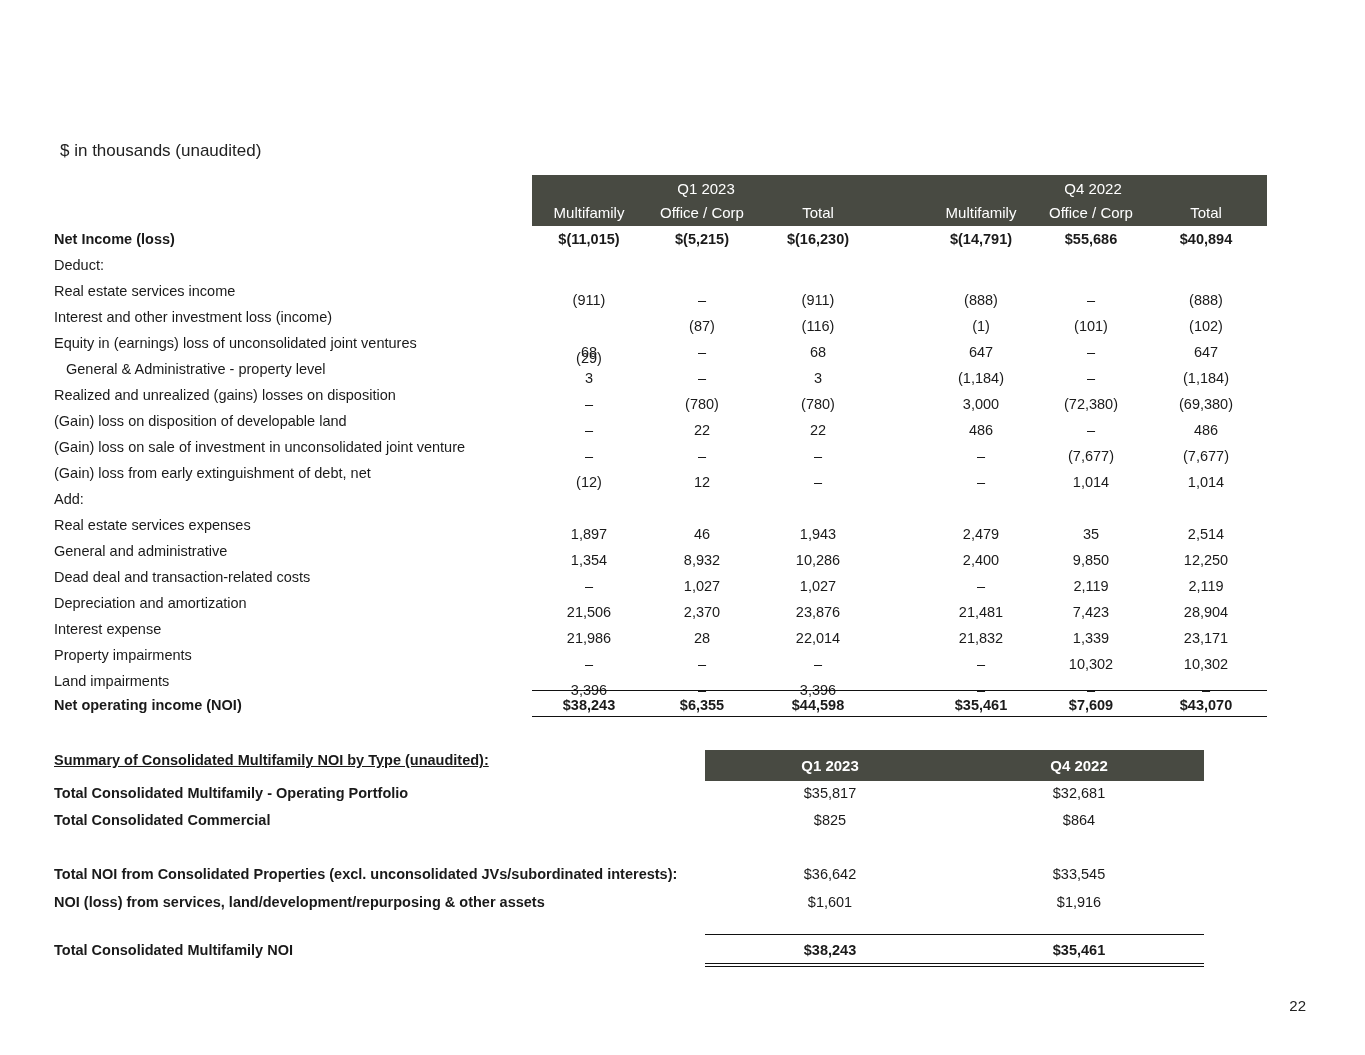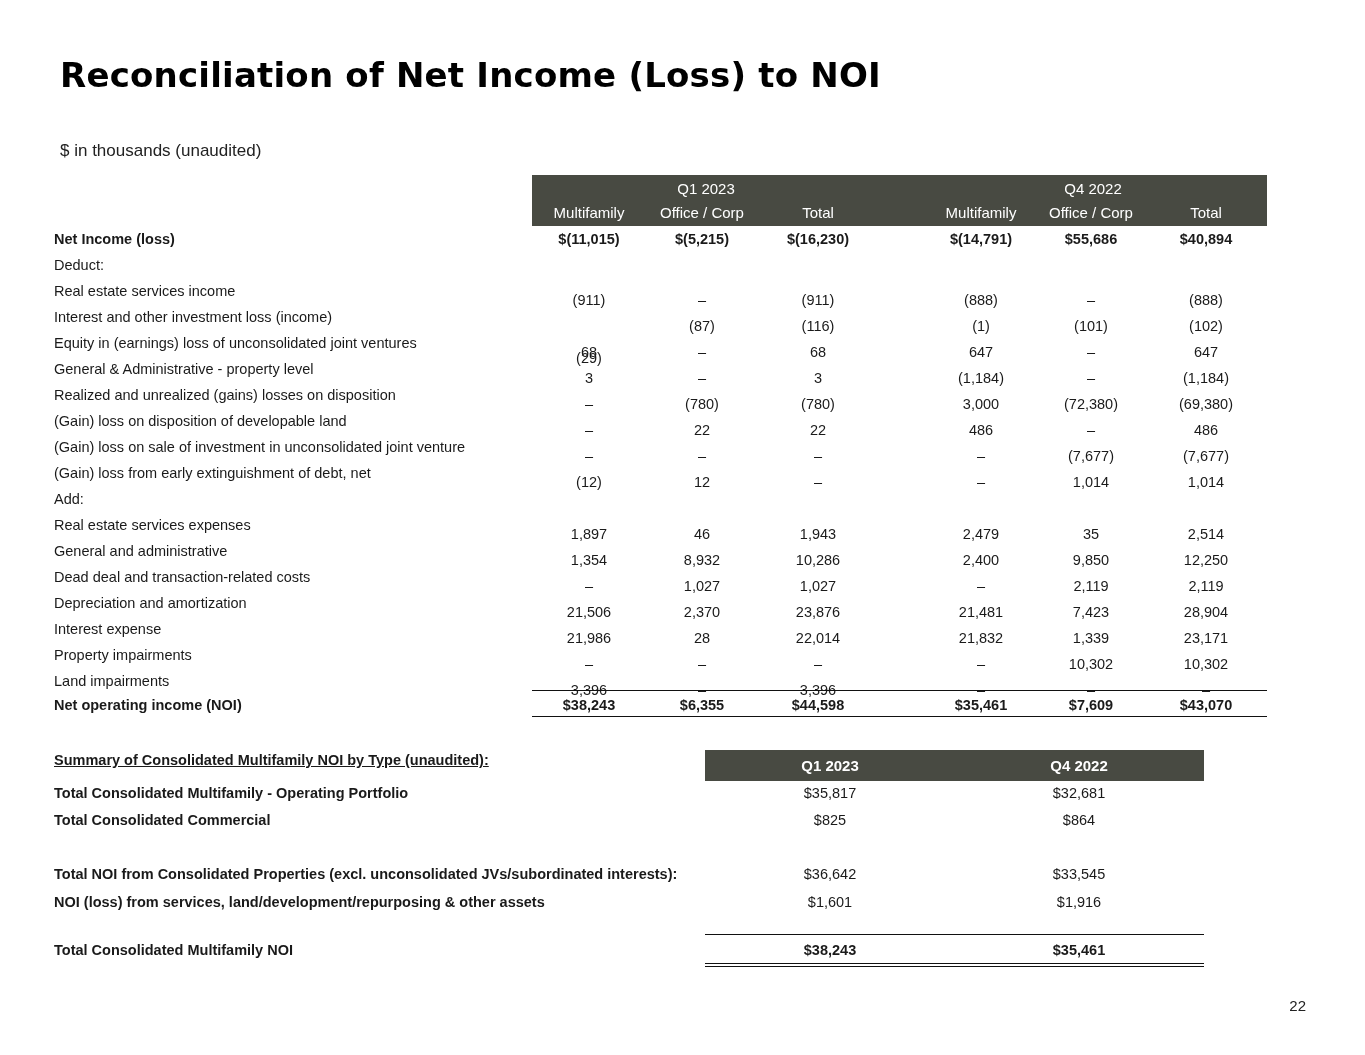--- a/index.html
+++ b/index.html
@@ -62,21 +62,21 @@
     }
     .sum-cell.bold { font-weight: bold; }
     .page-num {
       position: absolute; right: 59px; top: 997px; font-size: 15px; color: #222;
     }
   </style>
 </head>
 <body>
 
 <h1 class="title">
-  <span>Reconciliation of Net Income (Loss) to NOI</span><br>
+  <br>
 </h1>
 <div class="subtitle">$ in thousands (unaudited)</div>
 
 <div id="main-table">
   <div class="hdr-bg"></div>
   <div class="hdr-cell" style="left:706px; top:180px;">Q1 2023</div>
   <div class="hdr-cell" style="left:1093px; top:180px;">Q4 2022</div>
   <div class="hdr-cell" style="left:589px; top:204px;">Multifamily</div>
   <div class="hdr-cell" style="left:702px; top:204px;">Office / Corp</div>
   <div class="hdr-cell" style="left:818px; top:204px;">Total</div>
@@ -112,21 +112,21 @@
       <div class="cell" style="left: 981px; top: 318px;">(1)</div>
       <div class="cell" style="left: 1091px; top: 318px;">(101)</div>
       <div class="cell" style="left: 1206px; top: 318px;">(102)</div>
       <div class="row-label" style="top: 335px;">Equity in (earnings) loss of unconsolidated joint ventures</div>
       <div class="cell" style="left: 589px; top: 344px;">68</div>
       <div class="cell" style="left: 702px; top: 344px;">–</div>
       <div class="cell" style="left: 818px; top: 344px;">68</div>
       <div class="cell" style="left: 981px; top: 344px;">647</div>
       <div class="cell" style="left: 1091px; top: 344px;">–</div>
       <div class="cell" style="left: 1206px; top: 344px;">647</div>
-      <div class="row-label" style="top: 361px;">General &amp; Administrative - property level</div>
+      <div class="row-label" style="top: 361px; margin-left: 12px;">General &amp; Administrative - property level</div>
       <div class="cell" style="left: 589px; top: 370px;">3</div>
       <div class="cell" style="left: 702px; top: 370px;">–</div>
       <div class="cell" style="left: 818px; top: 370px;">3</div>
       <div class="cell" style="left: 981px; top: 370px;">(1,184)</div>
       <div class="cell" style="left: 1091px; top: 370px;">–</div>
       <div class="cell" style="left: 1206px; top: 370px;">(1,184)</div>
       <div class="row-label" style="top: 387px;">Realized and unrealized (gains) losses on disposition</div>
       <div class="cell" style="left: 589px; top: 396px;">–</div>
       <div class="cell" style="left: 702px; top: 396px;">(780)</div>
       <div class="cell" style="left: 818px; top: 396px;">(780)</div>

